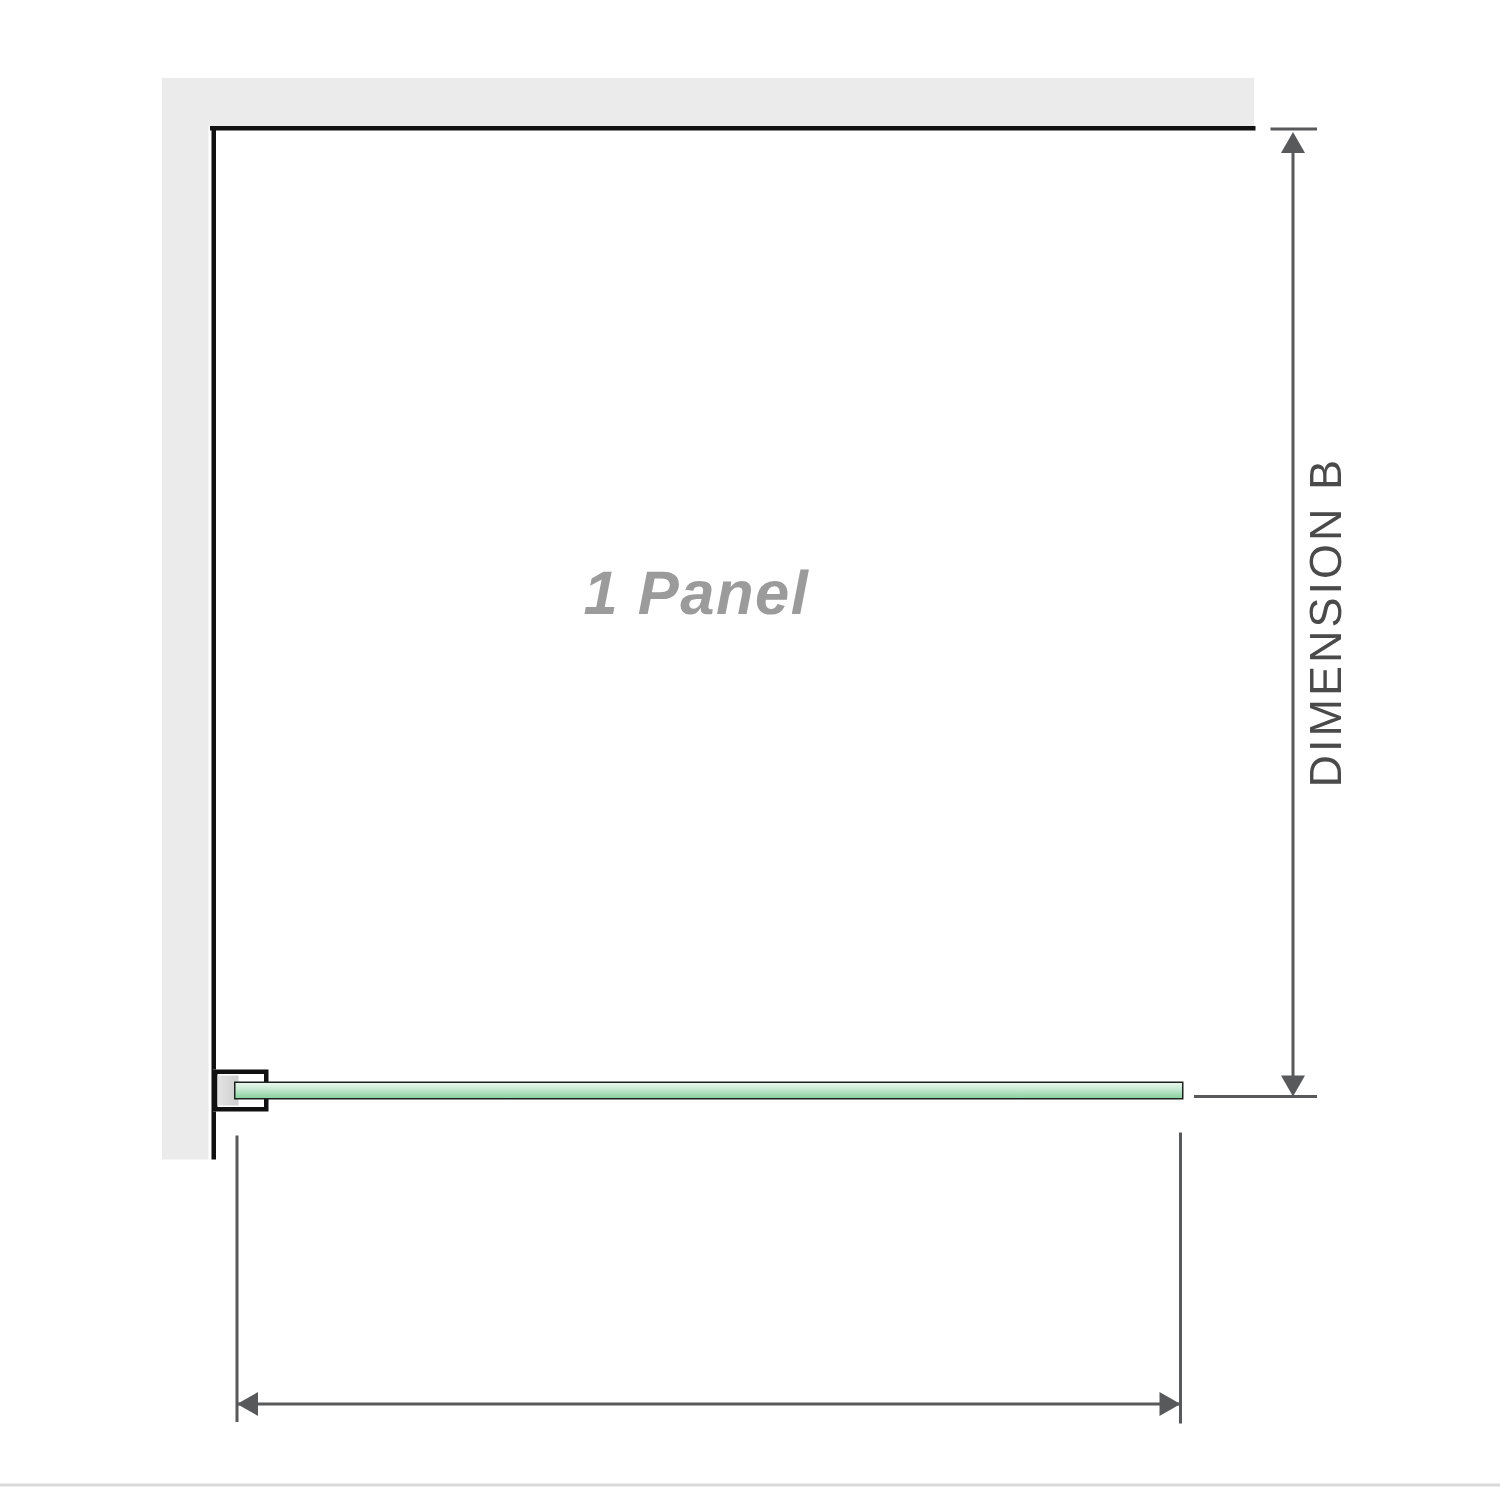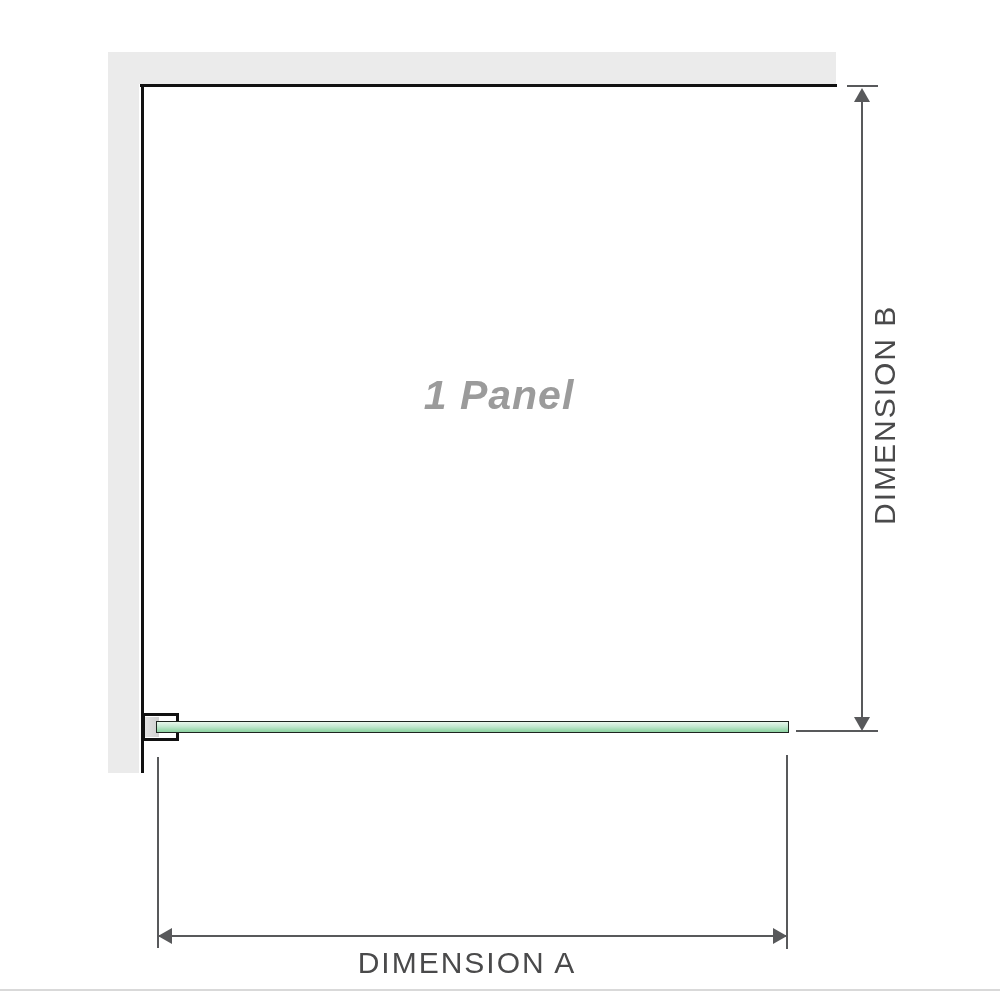--- a/index.html
+++ b/index.html
@@ -84,21 +84,20 @@
     display: flex; align-items: center; justify-content: center;
     writing-mode: vertical-rl;
     transform: rotate(180deg);
   }
   .dima-label {
     left: 317px; top: 946px; width: 300px;
     text-align: center;
   }
   .panel-label {
     left: 389px; top: 372px; width: 220px;
-    text-align: center;
     color: #9b9b9b;
     font-size: 41px;
     font-style: italic;
     font-weight: 600;
     letter-spacing: 1px;
     white-space: nowrap;
   }
 
   
   .bottom-separator { left: 0; top: 989px; width: 1000px; height: 2px; background: #d9d9d9; }
@@ -125,17 +124,16 @@
   <div class="abs dim dimb-line"></div>
   <div class="abs arrow dimb-arrow-up"></div>
   <div class="abs arrow dimb-arrow-down"></div>
   <div class="abs dim-label dimb-label">DIMENSION B</div>
 
   <div class="abs dim dima-ext-left"></div>
   <div class="abs dim dima-ext-right"></div>
   <div class="abs dim dima-line"></div>
   <div class="abs arrow dima-arrow-left"></div>
   <div class="abs arrow dima-arrow-right"></div>
-  <div class="abs dim-label dima-label">DIMENSION A</div>
 
   <div class="abs bottom-separator"></div>
 
 </div>
 
 </body></html>

